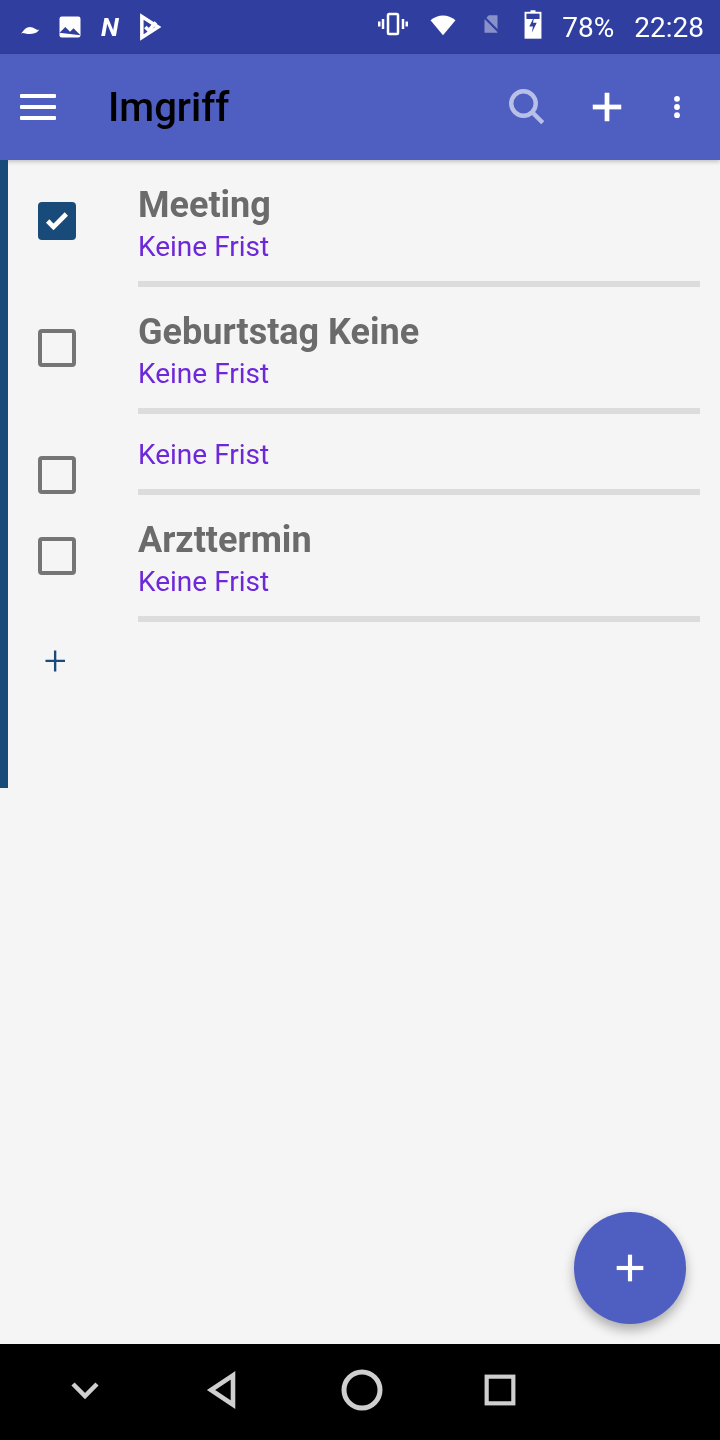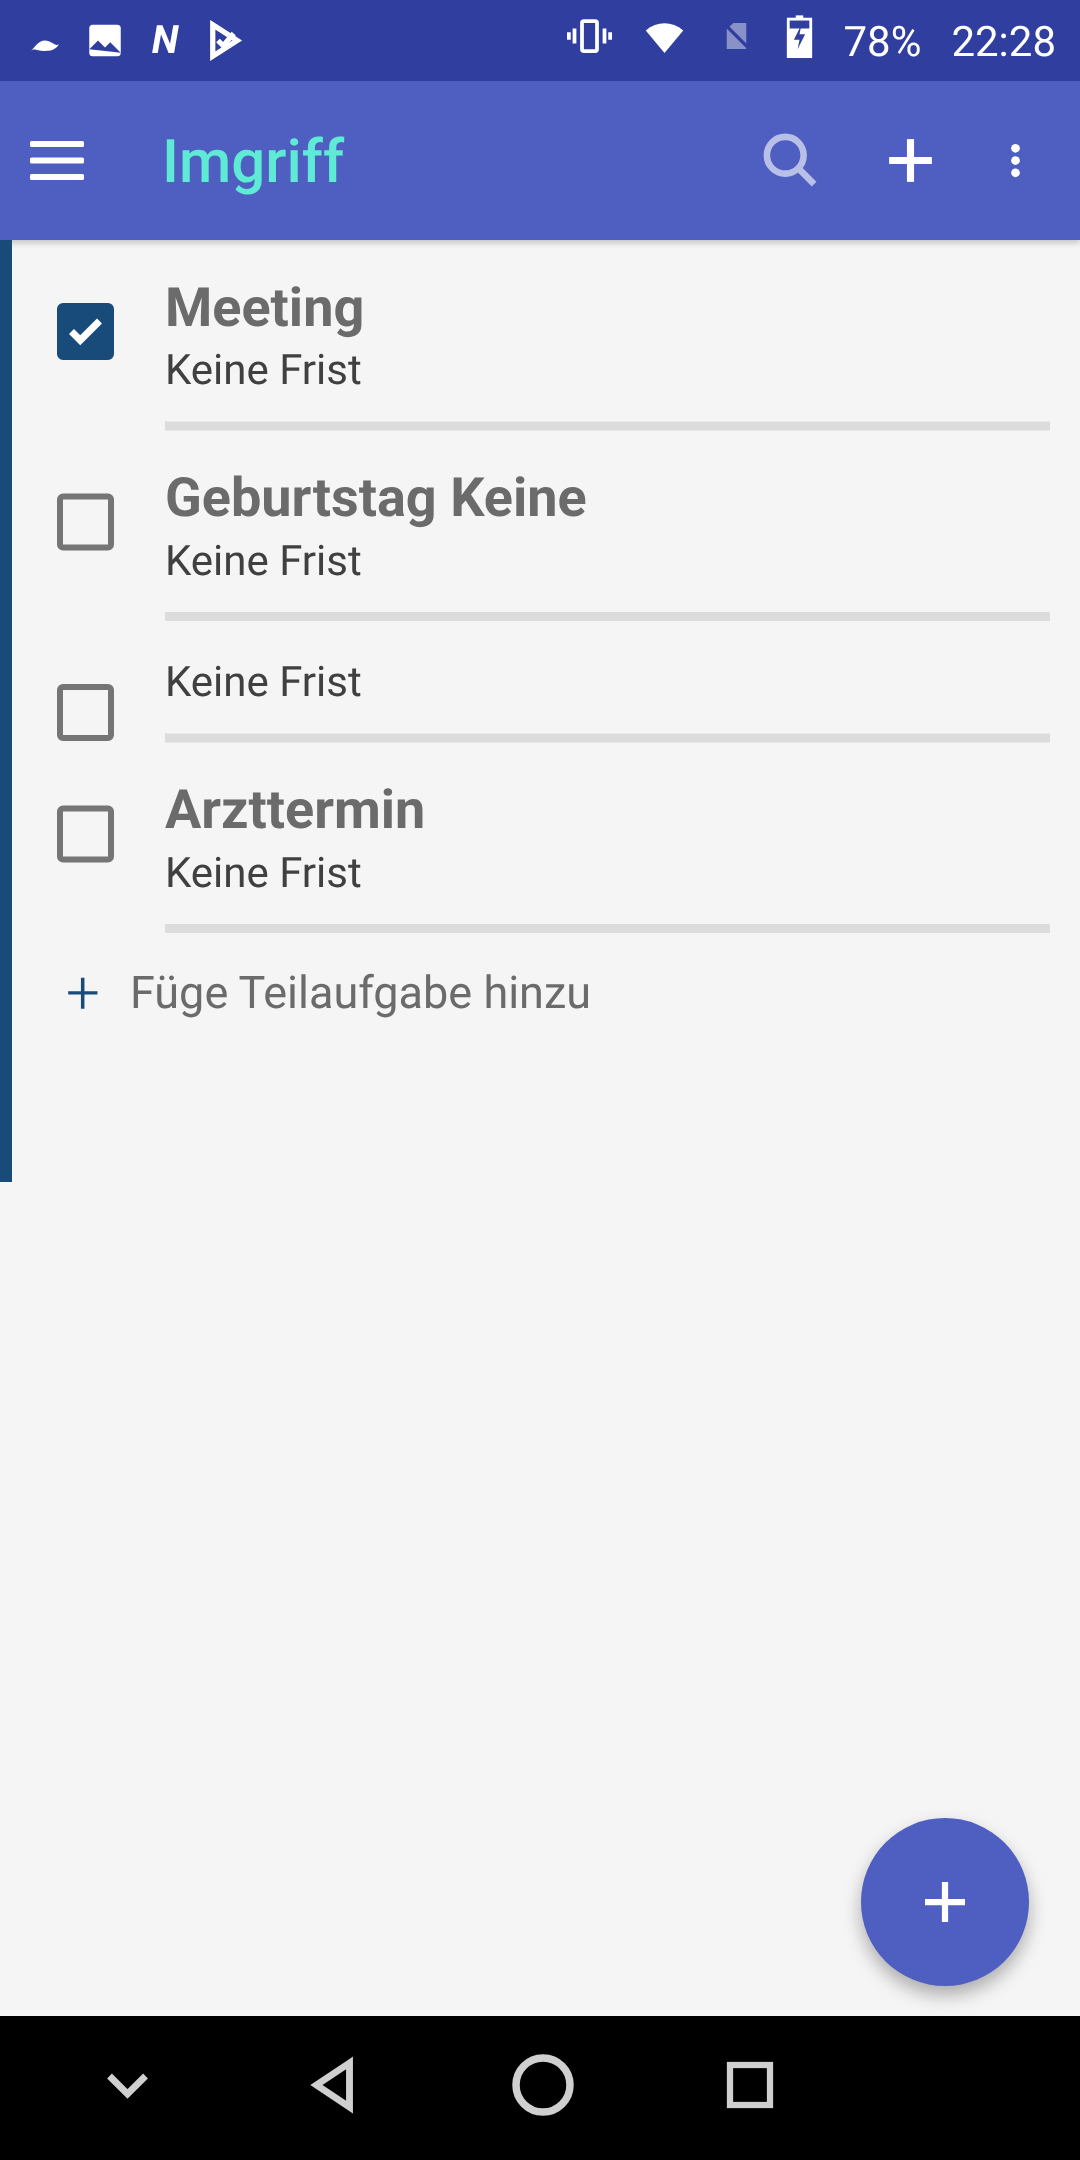--- a/index.html
+++ b/index.html
@@ -21,58 +21,59 @@
     }
     .status-left { display: flex; gap: 12px; align-items: center; }
     .status-right { margin-left: auto; display: flex; gap: 20px; align-items: center; font-size: 28px; }
     .status-icon { width: 28px; height: 28px; display: flex; align-items: center; justify-content: center; }
     .app-bar {
       height: 106px;
       background: #4f5ec1;
       display: flex;
       align-items: center;
       padding: 0 18px;
-      color: #5eead4;
+      color: #000000;
       box-shadow: 0 2px 4px rgba(0,0,0,0.2);
     }
     .hamburger { width: 40px; height: 40px; display: flex; flex-direction: column; justify-content: center; gap: 7px; margin-right: 50px; padding: 0 2px; }
     .hamburger span { height: 4px; background: white; border-radius: 1px; }
     .app-title { font-size: 40px; font-weight: 500; flex: 1; }
     .appbar-action { width: 50px; height: 50px; display: flex; align-items: center; justify-content: center; margin-left: 30px; }
     .content { position: relative; }
     .left-accent {
       position: absolute;
       left: 0; top: 0;
       width: 8px;
       height: 628px;
       background: #194b7a;
     }
     .task-row {
       display: flex;
       align-items: flex-start;
       padding: 24px 20px 0 38px;
+      gap: 28px;
     }
     .checkbox {
       width: 38px; height: 38px;
       border: 4px solid #757575;
       border-radius: 4px;
       margin-top: 18px;
       margin-right: 34px;
       flex-shrink: 0;
       display: flex;
       align-items: center;
       justify-content: center;
     }
     .checkbox.checked {
       background: #194b7a;
       border-color: #194b7a;
     }
     .task-body { flex: 1; }
     .task-title { font-size: 36px; font-weight: 700; color: #6b6b6b; margin-bottom: 4px; }
-    .task-subtitle { font-size: 28px; color: #404040; margin-bottom: 18px; }
+    .task-subtitle { font-size: 28px; color: #6d28d9; margin-bottom: 18px; }
     .task-divider { height: 6px; background: #dcdcdc; }
     .add-subtask {
       display: flex;
       align-items: center;
       padding: 20px 20px 20px 44px;
       gap: 20px;
     }
     .plus-small { font-size: 40px; font-weight: 300; color: #194b7a; line-height: 1; }
     .add-subtask-label { font-size: 30px; color: #6b6b6b; }
     .fab {
@@ -222,21 +223,20 @@
     <div class="checkbox"></div>
     <div class="task-body">
       <div class="task-title">Arzttermin</div>
       <div class="task-subtitle">Keine Frist</div>
       <div class="task-divider"></div>
     </div>
   </div>
 
   <div class="add-subtask">
     <span class="plus-small">+</span>
-    <span class="add-subtask-label">Füge Teilaufgabe hinzu</span>
   </div>
 </div>
 
 <div class="fab">
   <svg viewBox="0 0 24 24" width="40" height="40" stroke="white" stroke-width="2.5">
       <line x1="12" y1="4" x2="12" y2="20"></line>
       <line x1="4" y1="12" x2="20" y2="12"></line>
     </svg>
 </div>
 

